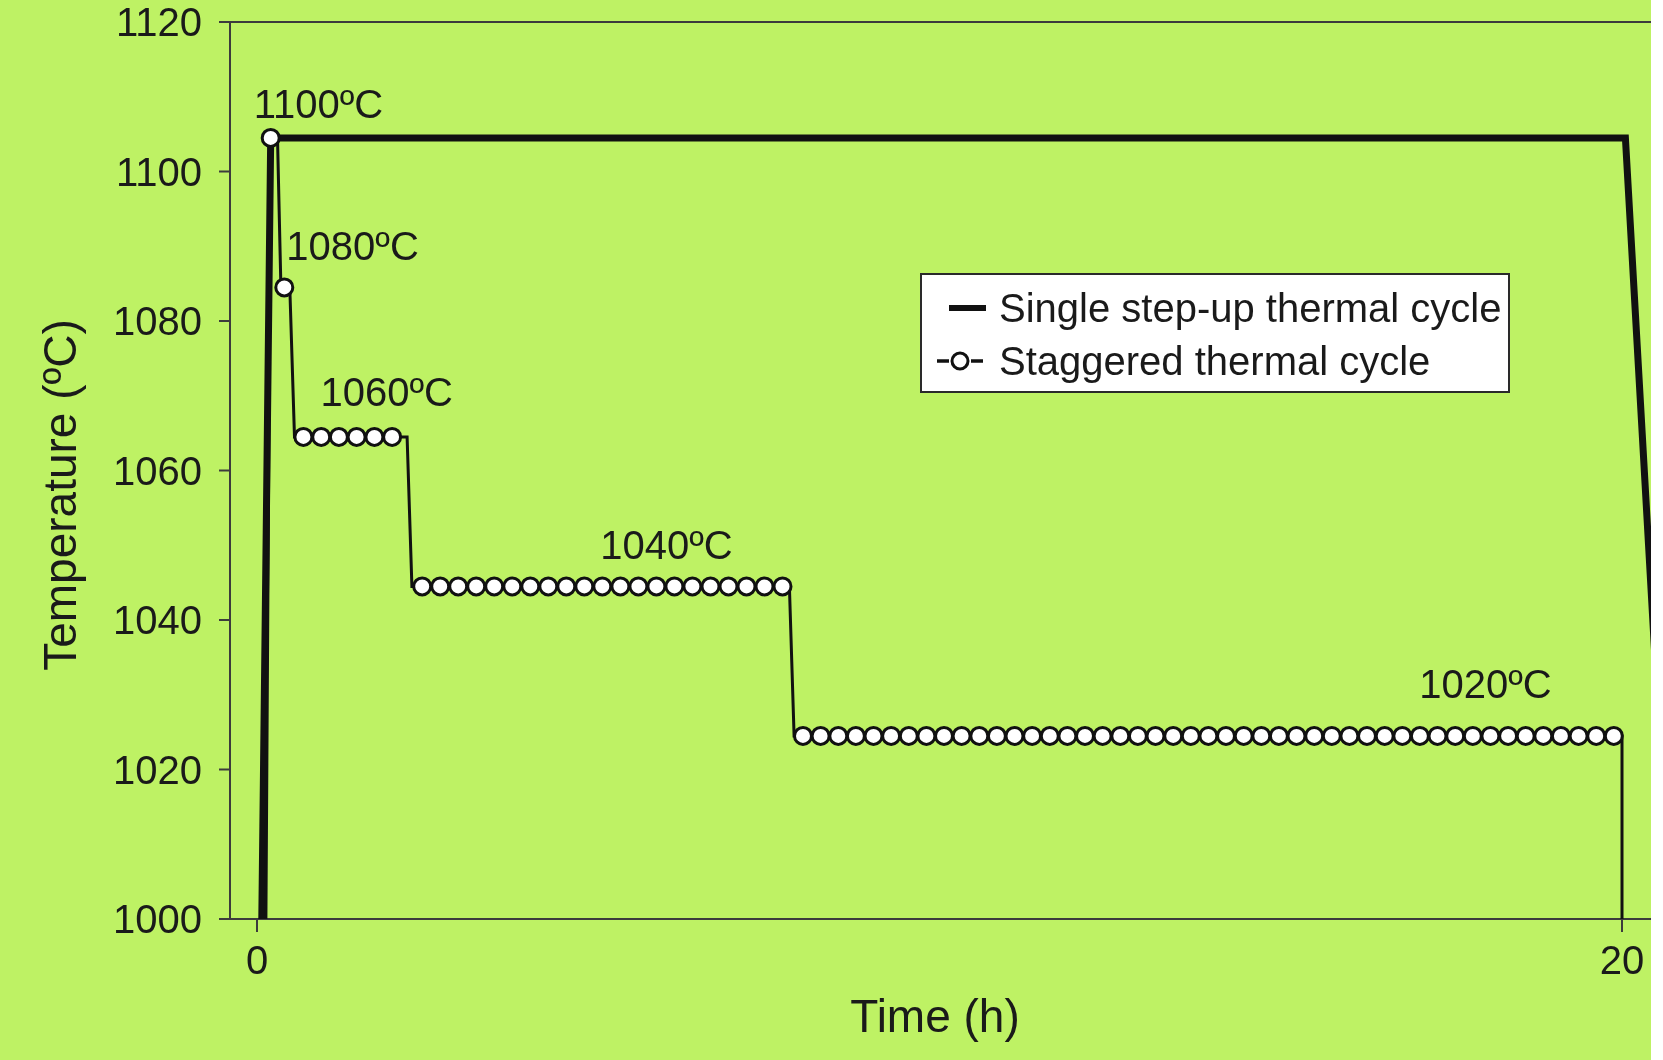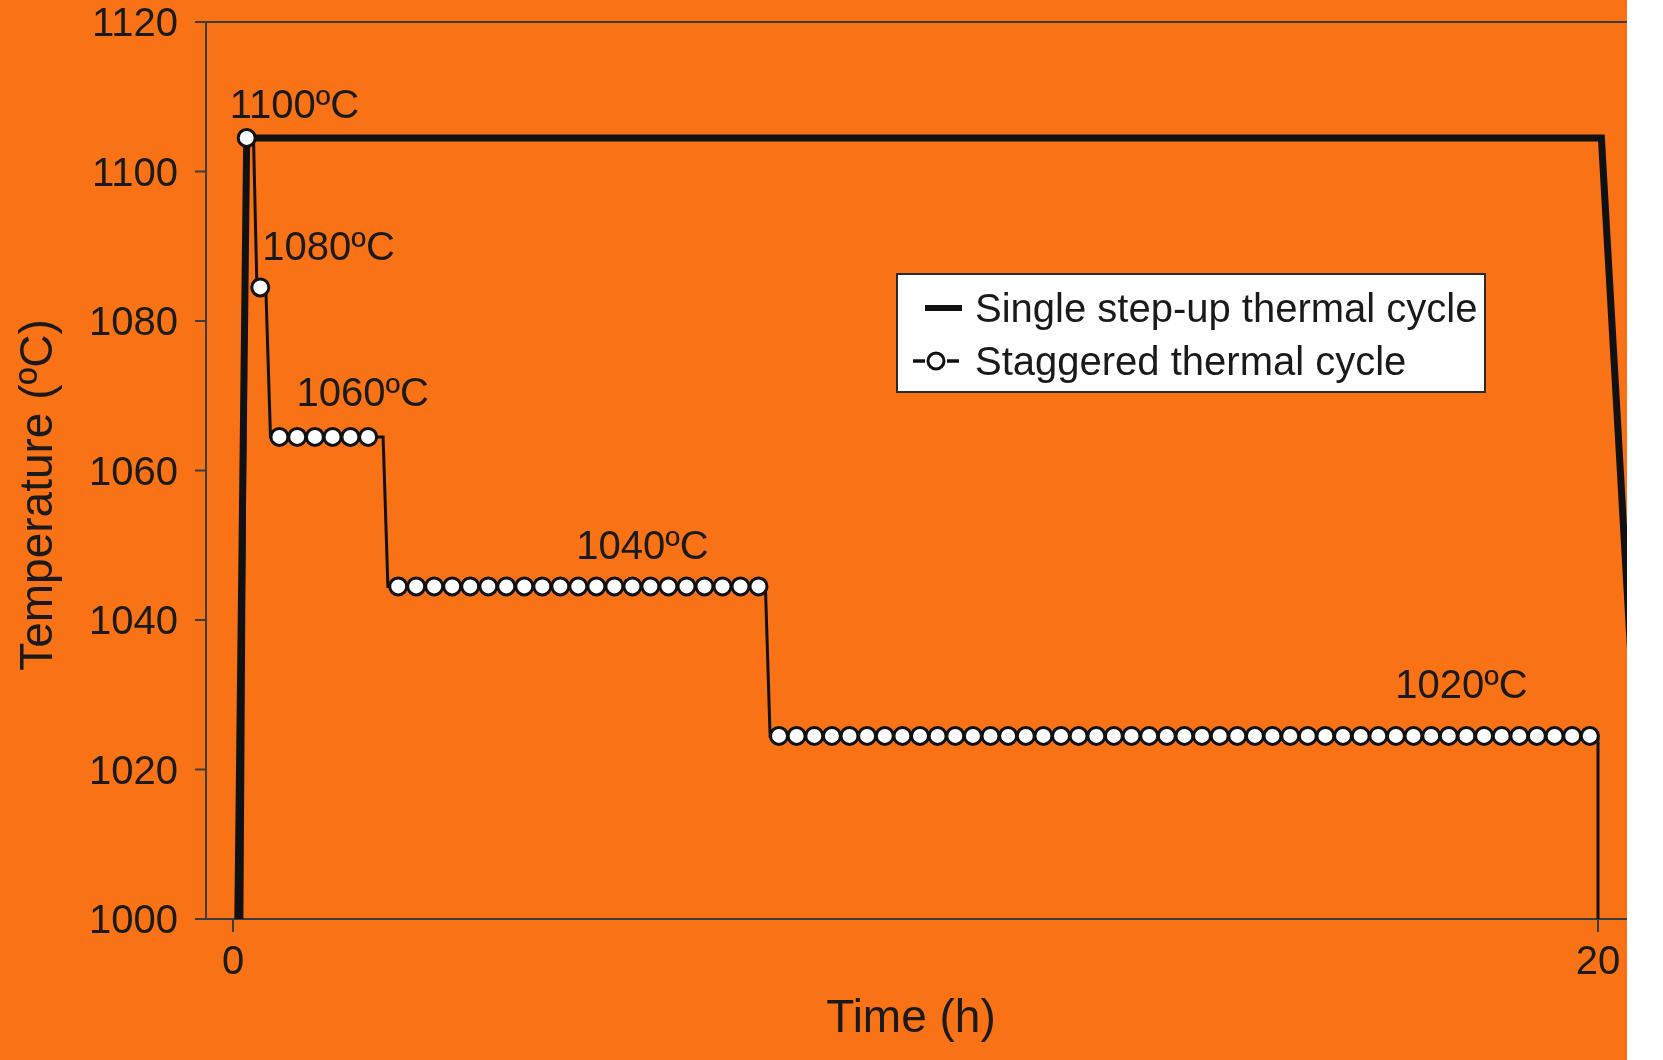--- a/index.html
+++ b/index.html
@@ -1,17 +1,17 @@
 <!DOCTYPE html>
 <html><head>
 <meta charset="utf-8">
 <style>
   html,body{margin:0;padding:0;background:#ffffff;}
   body{width:1663px;height:1060px;font-family:"Liberation Sans", sans-serif;}
-  #stage{position:relative;width:1627px;height:1060px;background:#f97316;overflow:hidden;}
+  #stage{position:relative;width:1627px;height:1060px;background:#bef264;overflow:hidden;padding-left:24px;}
   svg text{fill:#1a1a1a;}
   .tick-label{font-size:40px;}
   .axis-title{font-size:46px;}
   .annotation{font-size:40px;}
   .legend-label{font-size:40px;}
 </style>
 </head>
 <body>
 
 <div id="stage">

